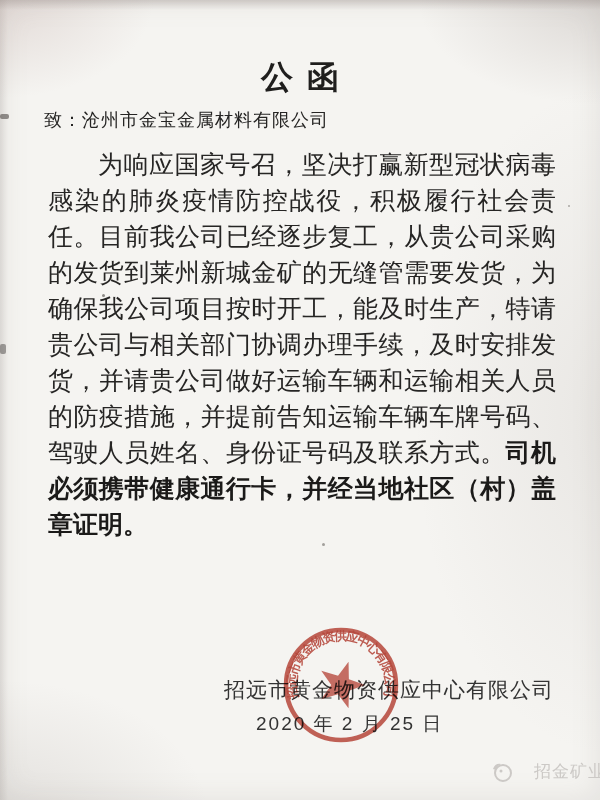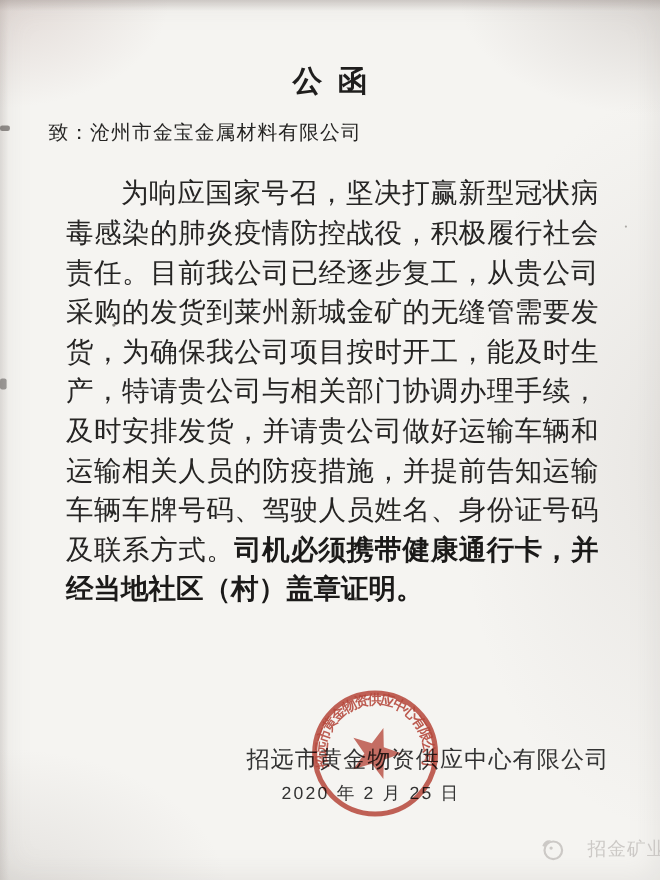--- a/index.html
+++ b/index.html
@@ -15,48 +15,48 @@
       radial-gradient(260px 150px at 600px 0px, rgba(172,162,158,.34), rgba(172,162,158,0) 70%),
       radial-gradient(300px 200px at 0px 820px, rgba(160,152,148,.22), rgba(160,152,148,0) 70%),
       radial-gradient(280px 480px at 610px 420px, rgba(168,160,156,.16), rgba(168,160,156,0) 70%),
       linear-gradient(90deg, rgba(140,130,126,.18) 0px, rgba(140,130,126,0) 8px),
       #f5f4f1;
     box-shadow: inset 0 0 30px rgba(120,110,105,.14);
   }
   .title{
     position:absolute;top:56px;left:0;width:600px;
     text-align:center;
-    font-size:27px;font-weight:bold;
+    font-size:32px;font-weight:bold;
     letter-spacing:14px;text-indent:14px;
     color:#1f1e1d;
   }
   .salutation{
     position:absolute;top:108px;left:44px;
     font-size:18px;
     letter-spacing:1px;
     white-space:nowrap;
   }
   .body-text{
     position:absolute;top:147px;left:48px;width:508px;
     font-size:25px;line-height:36px;
     text-align:justify;
   }
-  .body-text p{margin:12px;text-indent:2em;}
+  .body-text p{margin:0;text-indent:2em;}
   .body-text p.p3{text-indent:2.3em;}
   .body-text b{font-weight:bold;color:#1b1a19;}
   .signature{
     position:absolute;top:676px;left:224px;
     font-family:"Liberation Sans","DejaVu Sans",sans-serif;
     font-size:21px;letter-spacing:1px;color:#333;
     white-space:nowrap;
   }
   .date-line{
     position:absolute;top:711px;left:256px;
     font-family:"Liberation Sans","DejaVu Sans",sans-serif;
-    font-size:16px;letter-spacing:2px;color:#333;
+    font-size:19px;letter-spacing:2px;color:#333;
     white-space:nowrap;
   }
   .stamp{
     position:absolute;top:626px;left:282px;
     width:118px;height:118px;
     mix-blend-mode:multiply;
     opacity:.92;
   }
   .watermark{
     position:absolute;top:759px;left:490px;

